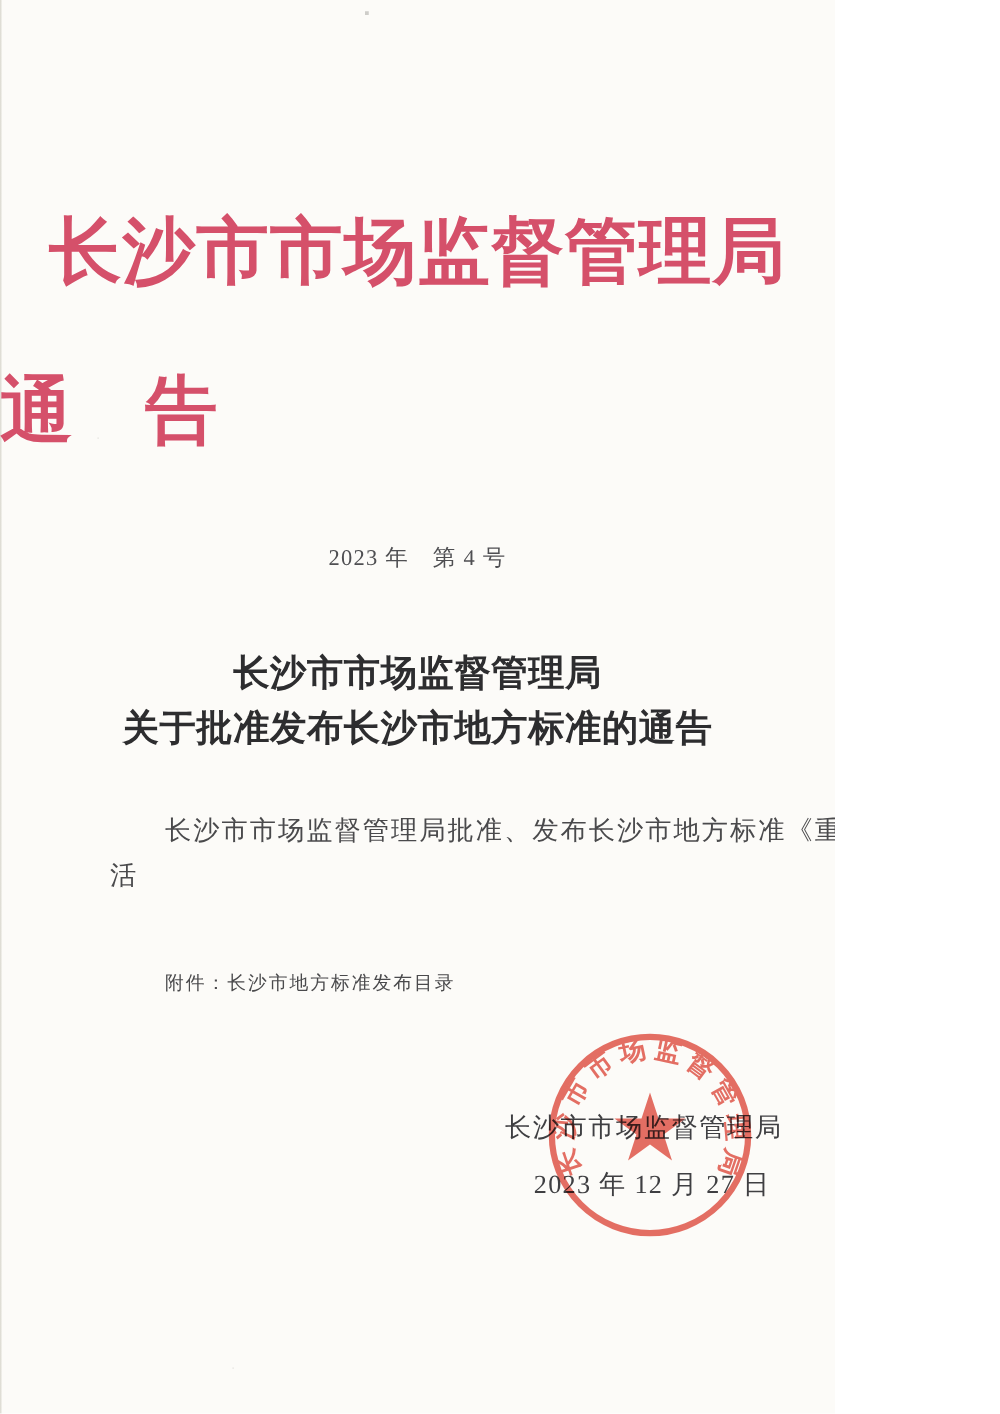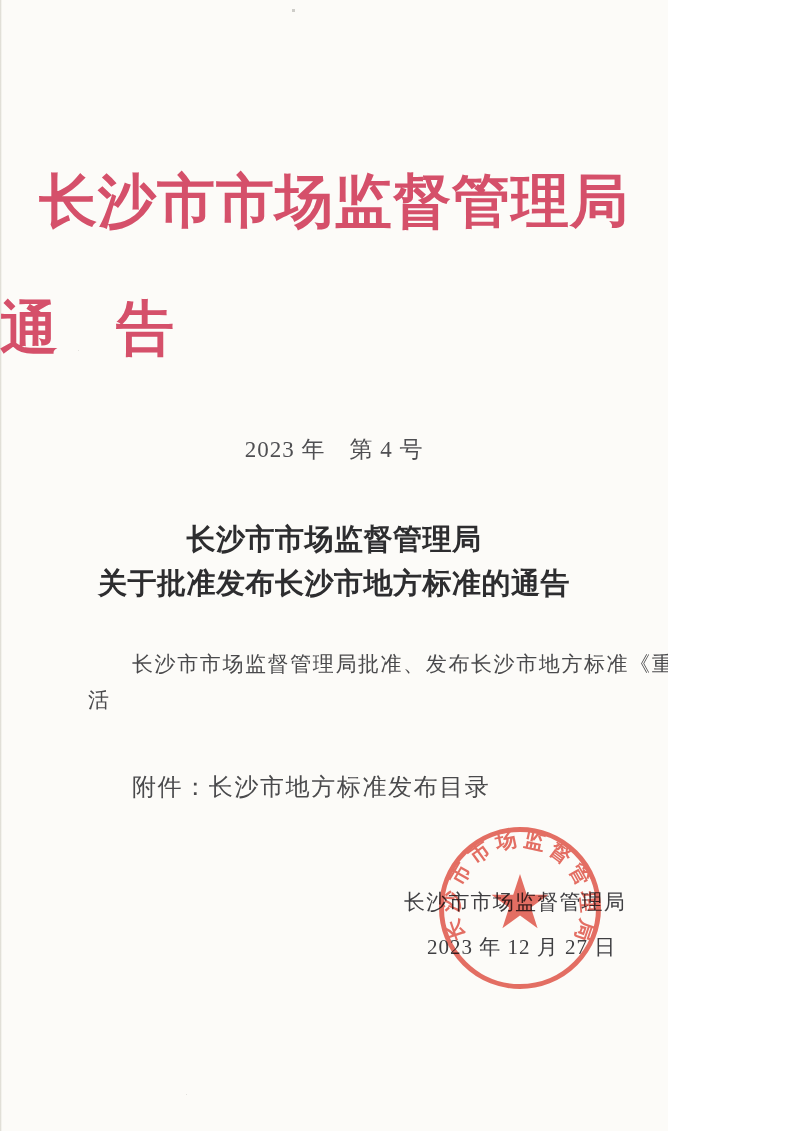--- a/index.html
+++ b/index.html
@@ -37,38 +37,38 @@
   }
   .masthead-doctype {
     position: absolute; top: 300px; left: 0; right: 0;
     text-align: left;
     font-size: 58px; line-height: 1; font-weight: 700;
     color: #d5506a;
   }
   .issue-number {
     position: absolute; top: 436px; left: 0; right: 0;
     text-align: center;
-    font-size: 23px; line-height: 1.2;
+    font-size: 18px; line-height: 1.2;
     color: #4f4f52; letter-spacing: 1px;
   }
   .notice-title {
     position: absolute; top: 517px; left: 0; right: 0;
     text-align: center;
     font-size: 29px; line-height: 44px; font-weight: 700;
     color: #2d2d2f; letter-spacing: 0.5px;
   }
   .body-para {
     position: absolute; top: 646px; left: 88px; width: 628px;
     font-size: 21px; line-height: 36px;
     color: #4a4a4c; letter-spacing: 1.6px;
   }
   .body-line.indent { text-indent: 44px; }
   .attachment {
     position: absolute; top: 772px; left: 88px; width: 628px;
-    font-size: 24px; line-height: 30px;
+    font-size: 15px; line-height: 30px;
     color: #4a4a4c; letter-spacing: 1.6px;
     text-indent: 44px;
   }
   .sig-agency {
     position: absolute; top: 888px; left: 404px;
     font-size: 21px; line-height: 28px;
     color: #3f3f42; letter-spacing: 1.2px;
   }
   .sig-date {
     position: absolute; top: 933px; left: 427px;

